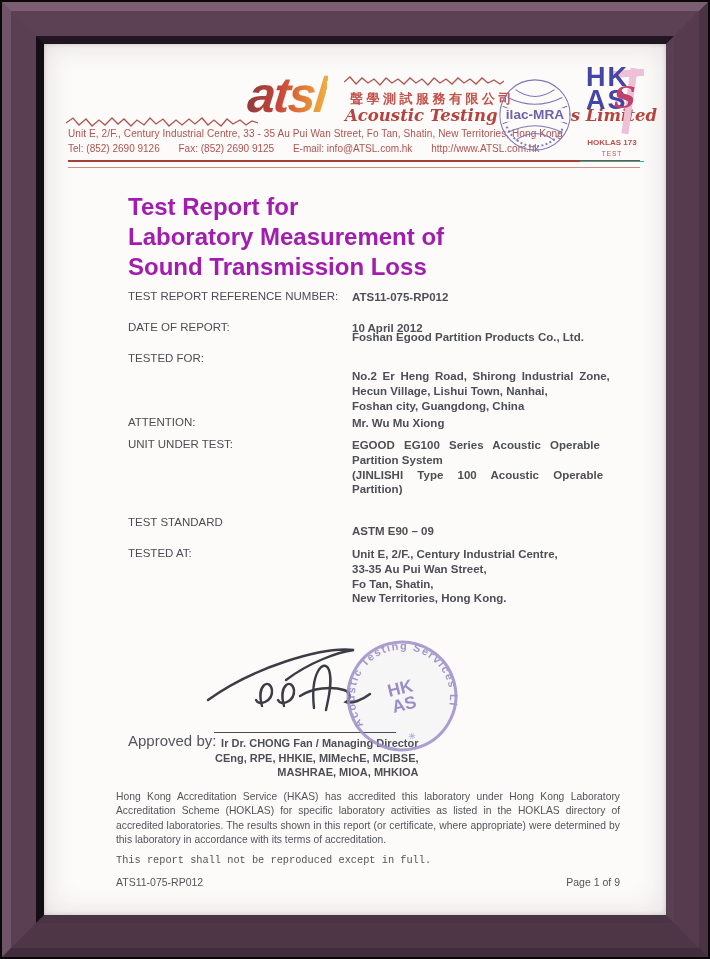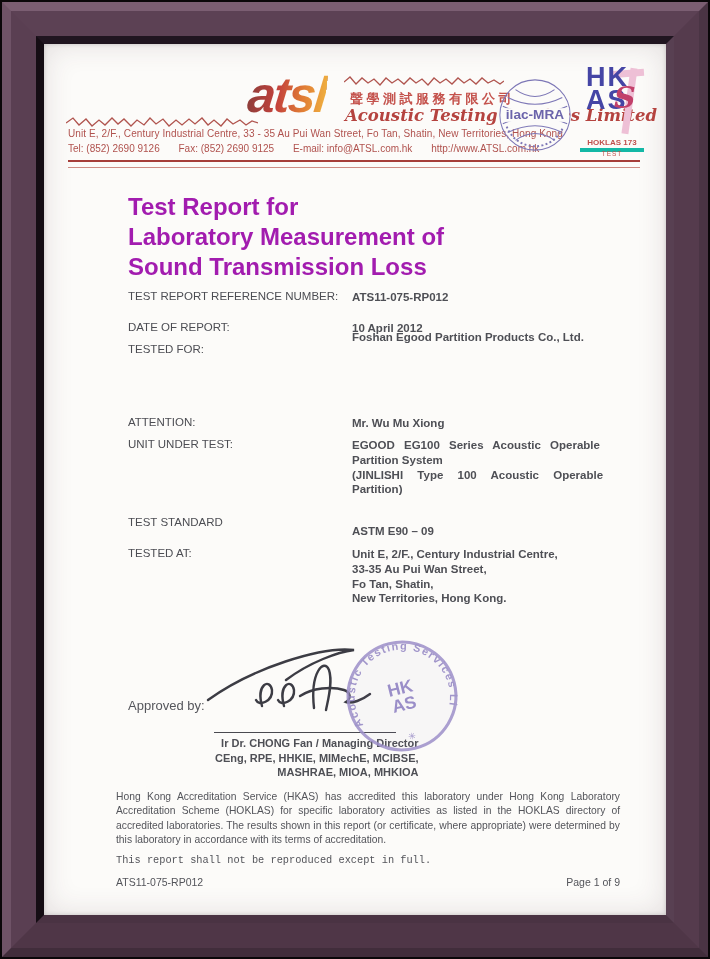--- a/index.html
+++ b/index.html
@@ -32,32 +32,32 @@
           border-top:2px solid #a63f3a; border-bottom:1px solid #cf8d84; }
   .ilac { left:452px; top:32px; }
   .hkas { left:536px; top:22px; width:72px; height:100px; }
   .hkas-blue { position:absolute; left:6px; top:0; font-size:27px; line-height:22px; font-weight:bold;
                letter-spacing:2px; color:#4545a5; transform:scaleY(1.05); }
   .hkas-s { position:absolute; left:34px; top:14px; font-family:"DejaVu Serif", serif; font-style:italic;
             font-weight:bold; font-size:30px; color:#c2406a; }
   .hkas-bar1 { position:absolute; left:46px; top:2px; width:7px; height:66px; background:#eec0d6; transform:rotate(8deg); }
   .hkas-bar2 { position:absolute; left:30px; top:4px; width:34px; height:7px; background:#eec0d6; transform:rotate(-4deg); }
   .hoklas { position:absolute; left:0px; top:72px; width:64px; text-align:center; font-size:8px; font-weight:bold;
-            color:#c0504d; border-bottom:4px solid #14b8a6; padding-bottom:1px; }
+            color:#c0504d; border-bottom:1px solid #14b8a6; padding-bottom:14px; }
   .hoklas-sub { position:absolute; left:0px; top:84px; width:64px; text-align:center; font-size:6.5px;
             color:#c0504d; letter-spacing:1px; }
 
   
   .title { left:84px; top:148px; font-size:24px; font-weight:bold; color:#a21caf; line-height:30px; }
   .lbl { position:absolute; left:84px; font-size:11.5px; font-weight:normal; color:#4c4d53; }
   .val { position:absolute; left:308px; width:258px; font-size:11.5px; font-weight:bold; color:#4e4f55; line-height:14.8px; }
   .ws2 { word-spacing:2.5px; } .ws6 { word-spacing:6px; } .ws12 { word-spacing:11px; }
 
   
-  .approved { left:84px; top:654px; font-size:13px; color:#55565c; }
+  .approved { left:84px; top:688px; font-size:15px; color:#55565c; }
   .sig { left:158px; top:598px; }
   .sigline { left:170px; top:688px; width:182px; border-top:1.5px solid #4a4a50; }
   .signame { left:171px; top:692px; font-size:11px; font-weight:600; color:#4e4f55; line-height:14.5px;text-align:right; }
   .stamp { left:300px; top:594px; width:116px; height:116px; transform:rotate(-14deg); opacity:0.85; }
 
   
   .accred { left:72px; top:746px; width:504px; font-size:10.3px; line-height:14.4px; color:#53545a;
             text-align:justify; }
   .note { left:72px; top:810px; font-size:10.3px; color:#53545a;font-family:Liberation Mono, monospace; }
   .docrow { left:72px; top:832px; width:504px; display:flex; justify-content:space-between;
@@ -128,23 +128,28 @@
       <div>Laboratory Measurement of</div>
       <div>Sound Transmission Loss</div>
     </div>
 
     <div class="lbl" style="top:246px">TEST REPORT REFERENCE NUMBER:</div>
     <div class="val" style="top:246px">ATS11-075-RP012</div>
 
     <div class="lbl" style="top:277px">DATE OF REPORT:</div>
     <div class="val" style="top:277px">10 April 2012</div>
 
-    <div class="lbl" style="top:299px">TESTED FOR:</div>
+    <div class="lbl" style="top:308px">TESTED FOR:</div>
     <div class="val" style="top:286px">Foshan Egood Partition Products Co., Ltd.</div>
 
+    <div class="val" style="top:325px">
+      <div class="ws2">No.2 Er Heng Road, Shirong Industrial Zone,</div>
+      <div>Hecun Village, Lishui Town, Nanhai,</div>
+      <div>Foshan city, Guangdong, China</div>
+    </div>
 
     <div class="lbl" style="top:372px">ATTENTION:</div>
     <div class="val" style="top:372px">Mr. Wu Mu Xiong</div>
 
     <div class="lbl" style="top:394px">UNIT UNDER TEST:</div>
     <div class="val" style="top:394px">
       <div class="ws6">EGOOD EG100 Series Acoustic Operable</div>
       <div>Partition System</div>
       <div class="ws12">(JINLISHI Type 100 Acoustic Operable</div>
       <div>Partition)</div>

